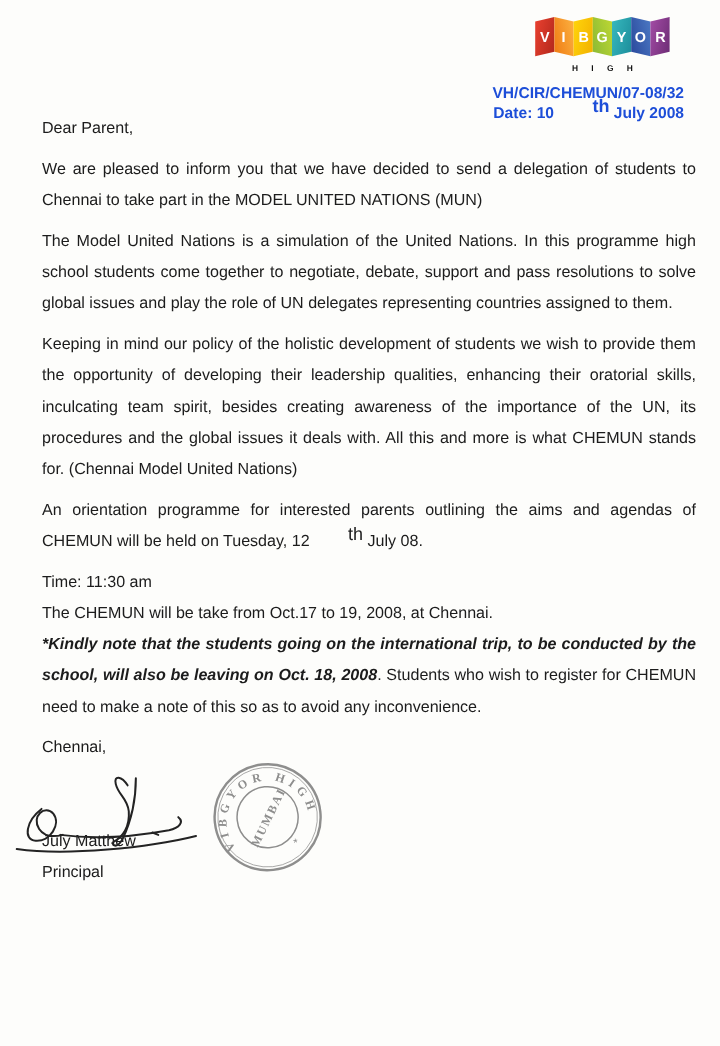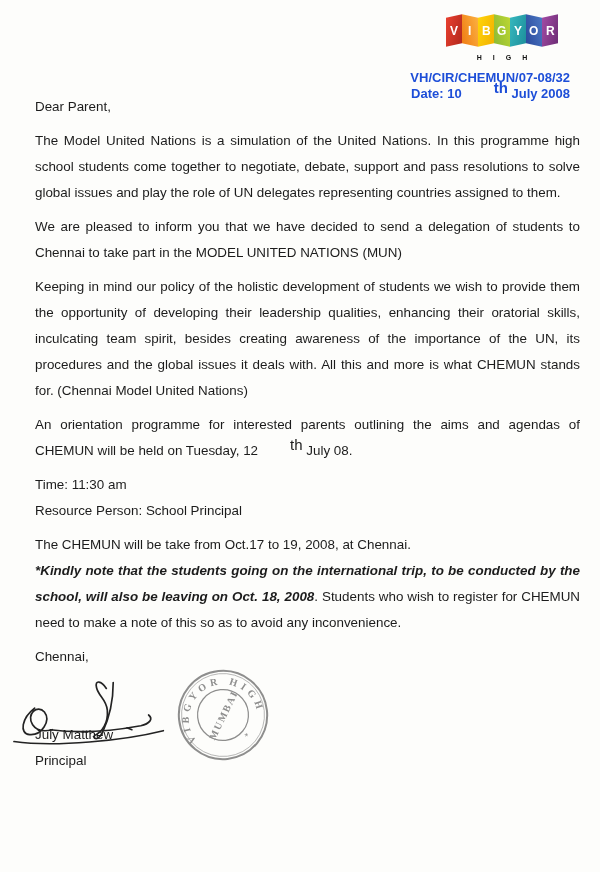--- a/index.html
+++ b/index.html
@@ -83,30 +83,29 @@
     </div>
     <div class="ref-block">
       <div>VH/CIR/CHEMUN/07-08/32</div>
       <div><span>Date: 10</span><span class="sup">th</span><span> July 2008</span></div>
     </div>
   </div>
 
   <div class="content">
     <p>Dear Parent,</p>
 
+    <p class="para">We are pleased to inform you that we have decided to send a delegation of students to Chennai to take part in the MODEL UNITED NATIONS (MUN)</p>
+
     <p class="para">The Model United Nations is a simulation of the United Nations. In this programme high school students come together to negotiate, debate, support and pass resolutions to solve global issues and play the role of UN delegates representing countries assigned to them.</p>
-
-    <p class="para">We are pleased to inform you that we have decided to send a delegation of students to Chennai to take part in the MODEL UNITED NATIONS (MUN)</p>
 
     <p class="para">Keeping in mind our policy of the holistic development of students we wish to provide them the opportunity of developing their leadership qualities, enhancing their oratorial skills, inculcating team spirit, besides creating awareness of the importance of the UN, its procedures and the global issues it deals with. All this and more is what CHEMUN stands for. (Chennai Model United Nations)</p>
 
     <p class="para"><span class="b">An orientation programme</span><span> for interested parents outlining the aims and agendas of CHEMUN will be held on </span><span class="b">Tuesday, 12</span><span class="b sup">th</span><span class="b"> July 08.</span></p>
 
     <p class="tight"><span class="b">Time:</span><span> 11:30 am</span></p>
-    <p><span class="b">Resource Person:</span><span> School Principal</span></p>
 
     <p class="tight"><span>The CHEMUN will be take from </span><span class="b">Oct.17 to 19, 2008,</span><span> at Chennai.</span></p>
 
     <p class="note"><span class="bi">*Kindly note that the students going on the international trip, to be conducted by the school, will also be leaving on Oct. 18, 2008</span><span>. Students who wish to register for CHEMUN need to make a note of this so as to avoid any inconvenience.</span></p>
 
     <p class="closing">Chennai,</p>
 
     <div class="sign-area">
       <svg class="signature" viewBox="0 0 175 72" xmlns="http://www.w3.org/2000/svg">
         <g stroke="#232323" stroke-width="1.7" fill="none" stroke-linecap="round" stroke-linejoin="round">

